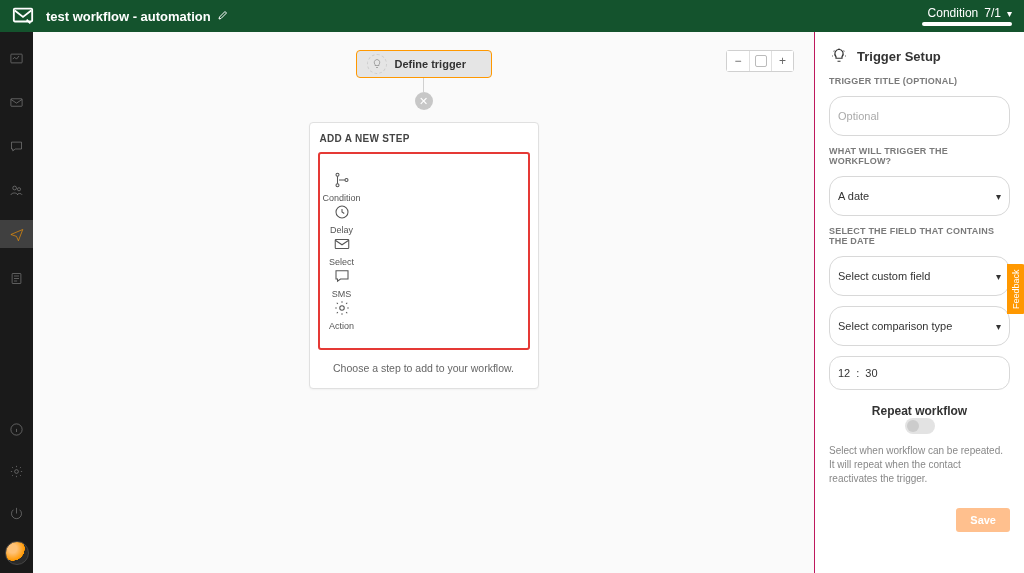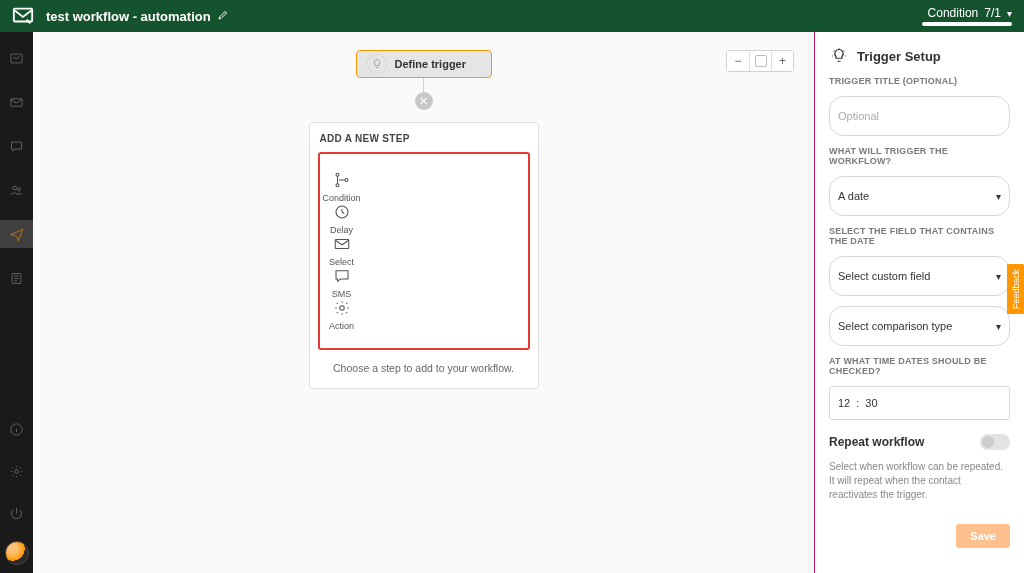--- a/index.html
+++ b/index.html
@@ -46,22 +46,22 @@
 .step-caption { text-align: center; font-size: 10.5px; color: #666; padding-top: 12px; }
 
 .side-panel { width: 210px; background: #fff; border-left: 1px solid #be185d; padding: 14px 14px 0; display: flex; flex-direction: column; gap: 10px; position: relative; }
 .panel-header { display: flex; align-items: center; gap: 8px; font-size: 13px; font-weight: 700; }
 .panel-header svg { width: 18px; height: 18px; stroke: #333; fill: none; }
 .field-label { font-size: 9px; font-weight: 600; color: #7a7a7a; letter-spacing: 0.2px; }
 .text-input, .select-input { width: 100%; height: 40px; border: 1px solid #d8d8d8; border-radius: 14px; padding: 0 8px; font-size: 11px; color: #333; background: #fff; }
 .text-input::placeholder { color: #aaa; }
 .select-input { display: flex; align-items: center; justify-content: space-between; cursor: pointer; }
 .select-caret { font-size: 10px; color: #333; }
-.time-input { width: 100%; height: 24px; border: 1px solid #d8d8d8; border-radius: 3px; padding: 16px 8px; font-size: 11px; display: flex; align-items: center; gap: 6px; }
-.toggle-row { display: flex; align-items: center; justify-content: space-between; margin-top: 4px; }
+.time-input { width: 100%; height: 24px; border: 1px solid #d8d8d8; border-radius: 12px; padding: 16px 8px; font-size: 11px; display: flex; align-items: center; gap: 6px; }
+.toggle-row { display: flex; align-items: center; justify-content: space-between; margin-top: 4px; flex-direction: column; }
 .toggle-label { font-size: 12px; font-weight: 700; }
 .toggle { width: 30px; height: 16px; background: #e3e3e3; border-radius: 8px; position: relative; cursor: pointer; }
 .toggle::after { content: ''; position: absolute; width: 12px; height: 12px; background: #ccc; border-radius: 50%; top: 2px; left: 2px; }
 .help-text { font-size: 10px; color: #888; line-height: 1.4; }
 .save-row { display: flex; justify-content: flex-end; margin-top: 12px; }
 .save-btn { background: #ffc08e; color: #fff; border: none; border-radius: 3px; padding: 6px 14px; font-size: 11px; font-weight: 600; cursor: pointer; }
 
 .feedback-tab { position: absolute; right: -1px; top: 232px; width: 18px; height: 50px; background: #ff9800; color: #fff; font-size: 9px; writing-mode: vertical-rl; text-align: center; display: flex; align-items: center; justify-content: center; border-radius: 3px 0 0 3px; cursor: pointer; transform: rotate(180deg); }
 </style>
 </head>
@@ -245,21 +245,20 @@
     <div class="select-input">
       <span>Select custom field</span>
       <span class="select-caret">▾</span>
     </div>
 
     <div class="select-input">
       <span>Select comparison type</span>
       <span class="select-caret">▾</span>
     </div>
 
-    <div class="field-label">AT WHAT TIME DATES SHOULD BE CHECKED?</div>
     <div class="time-input">
       <span>12</span>
       <span>:</span>
       <span>30</span>
     </div>
 
     <div class="toggle-row">
       <span class="toggle-label">Repeat workflow</span>
       <div class="toggle"></div>
     </div>

